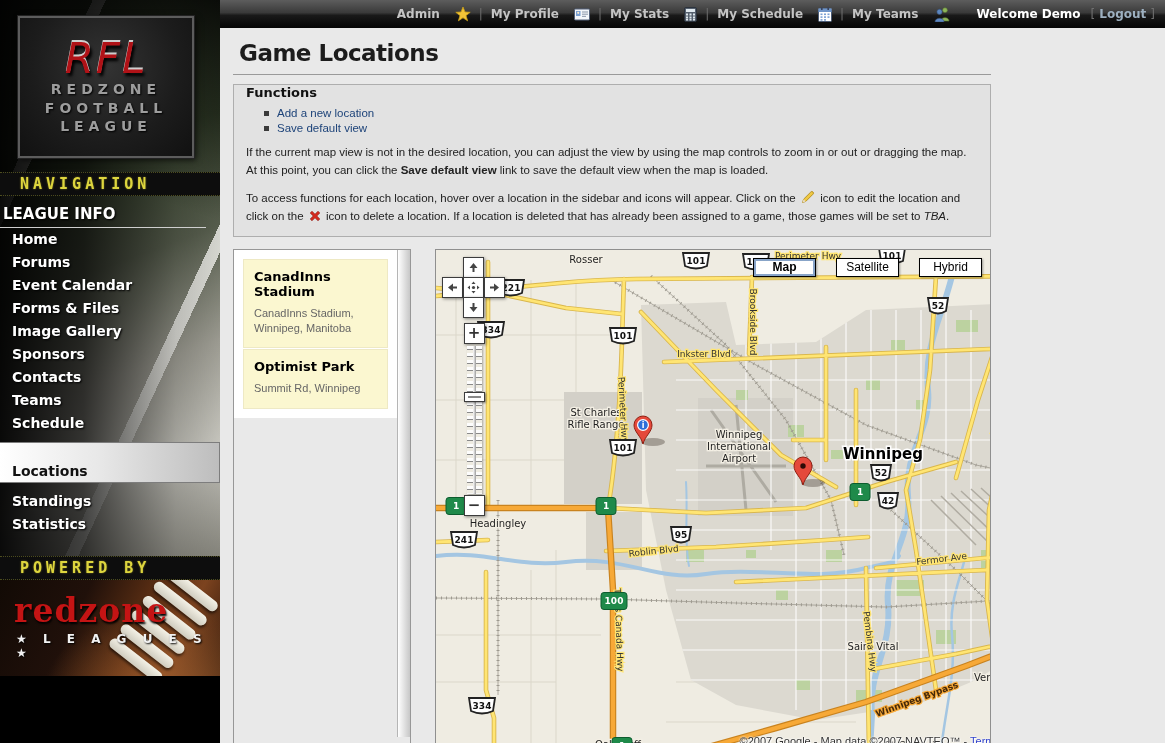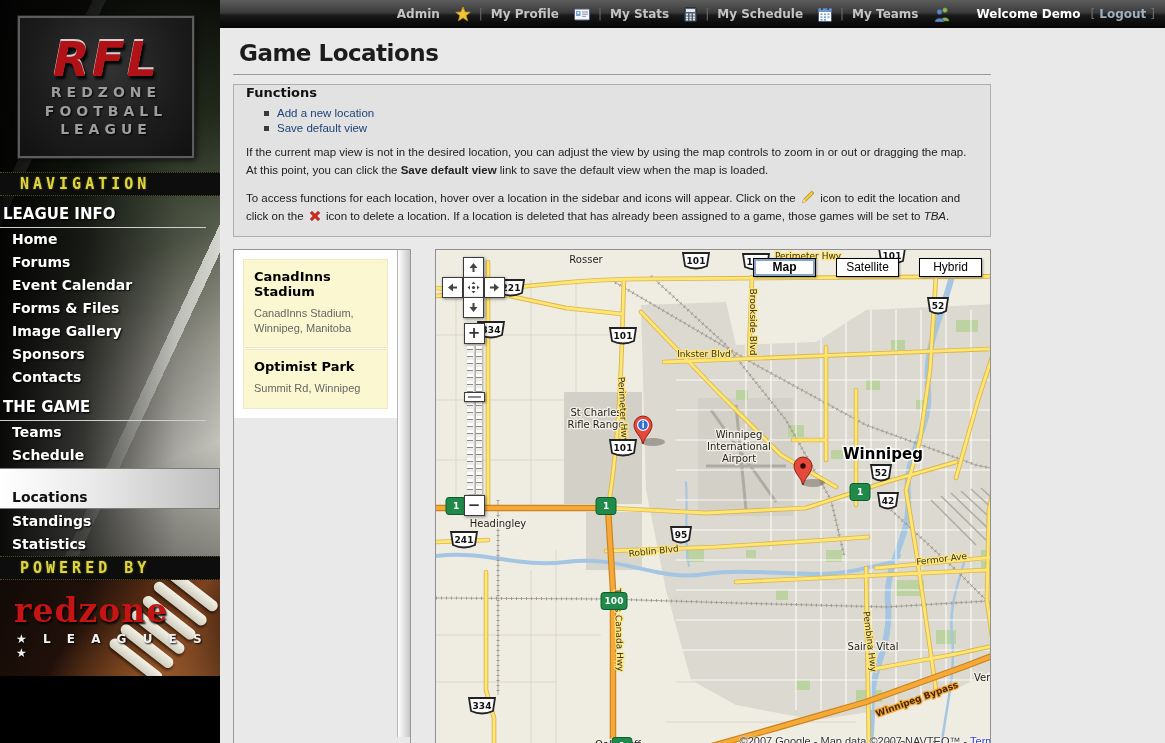--- a/index.html
+++ b/index.html
@@ -16,41 +16,41 @@
       linear-gradient(to right, rgba(0,0,0,.95) 0%, rgba(0,0,0,.72) 38%, rgba(0,0,0,.18) 80%, rgba(0,0,0,.05) 100%),
       linear-gradient(200deg, rgba(0,0,0,.85) 0%, rgba(0,0,0,0) 35%),
       repeating-linear-gradient(115deg, transparent 0 84px, rgba(245,245,240,.85) 84px 96px, transparent 96px 210px),
       linear-gradient(160deg, #4d5c41 0%, #3c4a31 30%, #5a6150 48%, #a3a298 66%, #cfcec6 82%, #8b8a81 100%);
     position:relative;
   }
   .logo-box { width:176px; height:142px; margin:16px 0 14px 18px;
     background: radial-gradient(ellipse at 50% 35%, #333 0%, #1c1c1c 60%, #111 100%);
     border:2px solid #5c5c5c; box-shadow: 0 0 0 1px #222, 2px 2px 6px rgba(0,0,0,.7);
     display:flex; flex-direction:column; align-items:center; justify-content:center; }
-  .logo-abbr { font-family:"DejaVu Sans", sans-serif; font-weight:bold; font-style:italic;
-    font-size:48px; line-height:1; color:#b01217; letter-spacing:2px;
+  .logo-abbr { font-family:"DejaVu Sans", sans-serif; font-weight:normal; font-style:italic;
+    font-size:42px; line-height:1; color:#b01217; letter-spacing:2px;
     text-shadow: 0 -2px 0 #cfcfcf, 2px 3px 3px #000; }
   .logo-line { font-family:"DejaVu Sans", sans-serif; font-weight:bold; font-size:14px;
     color:#9d9d9d; letter-spacing:5px; line-height:1.35; text-shadow:1px 1px 2px #000; }
   .logo-line:first-of-type { margin-top:10px; }
   .led-strip { height:24px; background:
       radial-gradient(circle, rgba(90,90,90,.5) 22%, transparent 24%) 0 0 / 4px 4px,
       #0d0d0d;
     border-top:1px dotted #4c4c1e; border-bottom:1px dotted #4c4c1e;
     color:#ddd53e; font-family:"DejaVu Sans Mono", monospace; font-weight:bold;
     font-size:15px; letter-spacing:4px; line-height:22px; padding-left:20px;
     text-shadow:0 0 2px #7a7420; overflow:hidden; white-space:nowrap; }
   .side-header { font-family:"DejaVu Sans", sans-serif; font-weight:bold; font-size:15px;
     color:#fff; text-shadow:1px 1px 2px #000; padding:9px 0 4px 3px;
     border-bottom:1px solid #cfcfcf; margin-right:14px; }
   .side-item { font-family:"DejaVu Sans", sans-serif; font-weight:bold; font-size:14px;
     color:#fff; text-shadow:1px 1px 2px #000; padding:3px 0 4px 12px; cursor:pointer; }
   .side-item.active { background:linear-gradient(to right,#ffffff 0%,#e8e8e8 45%,#bdbdbd 100%);
     color:#111; text-shadow:none; border:1px solid #7d7d7d; border-left:none;
-    padding:20px 0 3px 12px; margin:1px 0; }
+    padding:20px 0 3px 12px; margin:7px 0; }
   .brand-area { height:96px; position:relative; overflow:hidden;
     background:
       radial-gradient(ellipse at 85% 120%, rgba(196,120,60,.55) 0%, transparent 55%),
       linear-gradient(115deg, #120a05 0%, #20100a 35%, #5e3014 62%, #7c431f 78%, #2c1509 100%); }
   .laces { position:absolute; right:-6px; top:-14px; width:150px; height:150px;
     transform:rotate(38deg); display:flex; flex-direction:column; align-items:center; }
   .lace { width:64px; height:11px; background:linear-gradient(#f4f1e6,#cfccbf);
     border-radius:6px; margin:3.5px 0; box-shadow:1px 2px 3px rgba(0,0,0,.6); }
   .brand-name { position:absolute; left:14px; top:14px; font-family:"DejaVu Serif", serif;
     font-weight:bold; font-size:33px; line-height:1; color:#c41414; letter-spacing:1px;
@@ -151,21 +151,20 @@
       </div>
       <div class="led-strip">NAVIGATION</div>
       <div class="side-header">LEAGUE INFO</div>
       <div class="side-item">Home</div>
       <div class="side-item">Forums</div>
       <div class="side-item">Event Calendar</div>
       <div class="side-item">Forms &amp; Files</div>
       <div class="side-item">Image Gallery</div>
       <div class="side-item">Sponsors</div>
       <div class="side-item">Contacts</div>
-      <div class="side-header">THE GAME</div>
       <div class="side-item">Teams</div>
       <div class="side-item">Schedule</div>
       <div class="side-item active">Locations</div>
       <div class="side-item">Standings</div>
       <div class="side-item">Statistics</div>
     </div>
     <div class="led-strip">POWERED BY</div>
     <div class="brand-area">
       <div class="laces">
         <div class="lace"></div>

